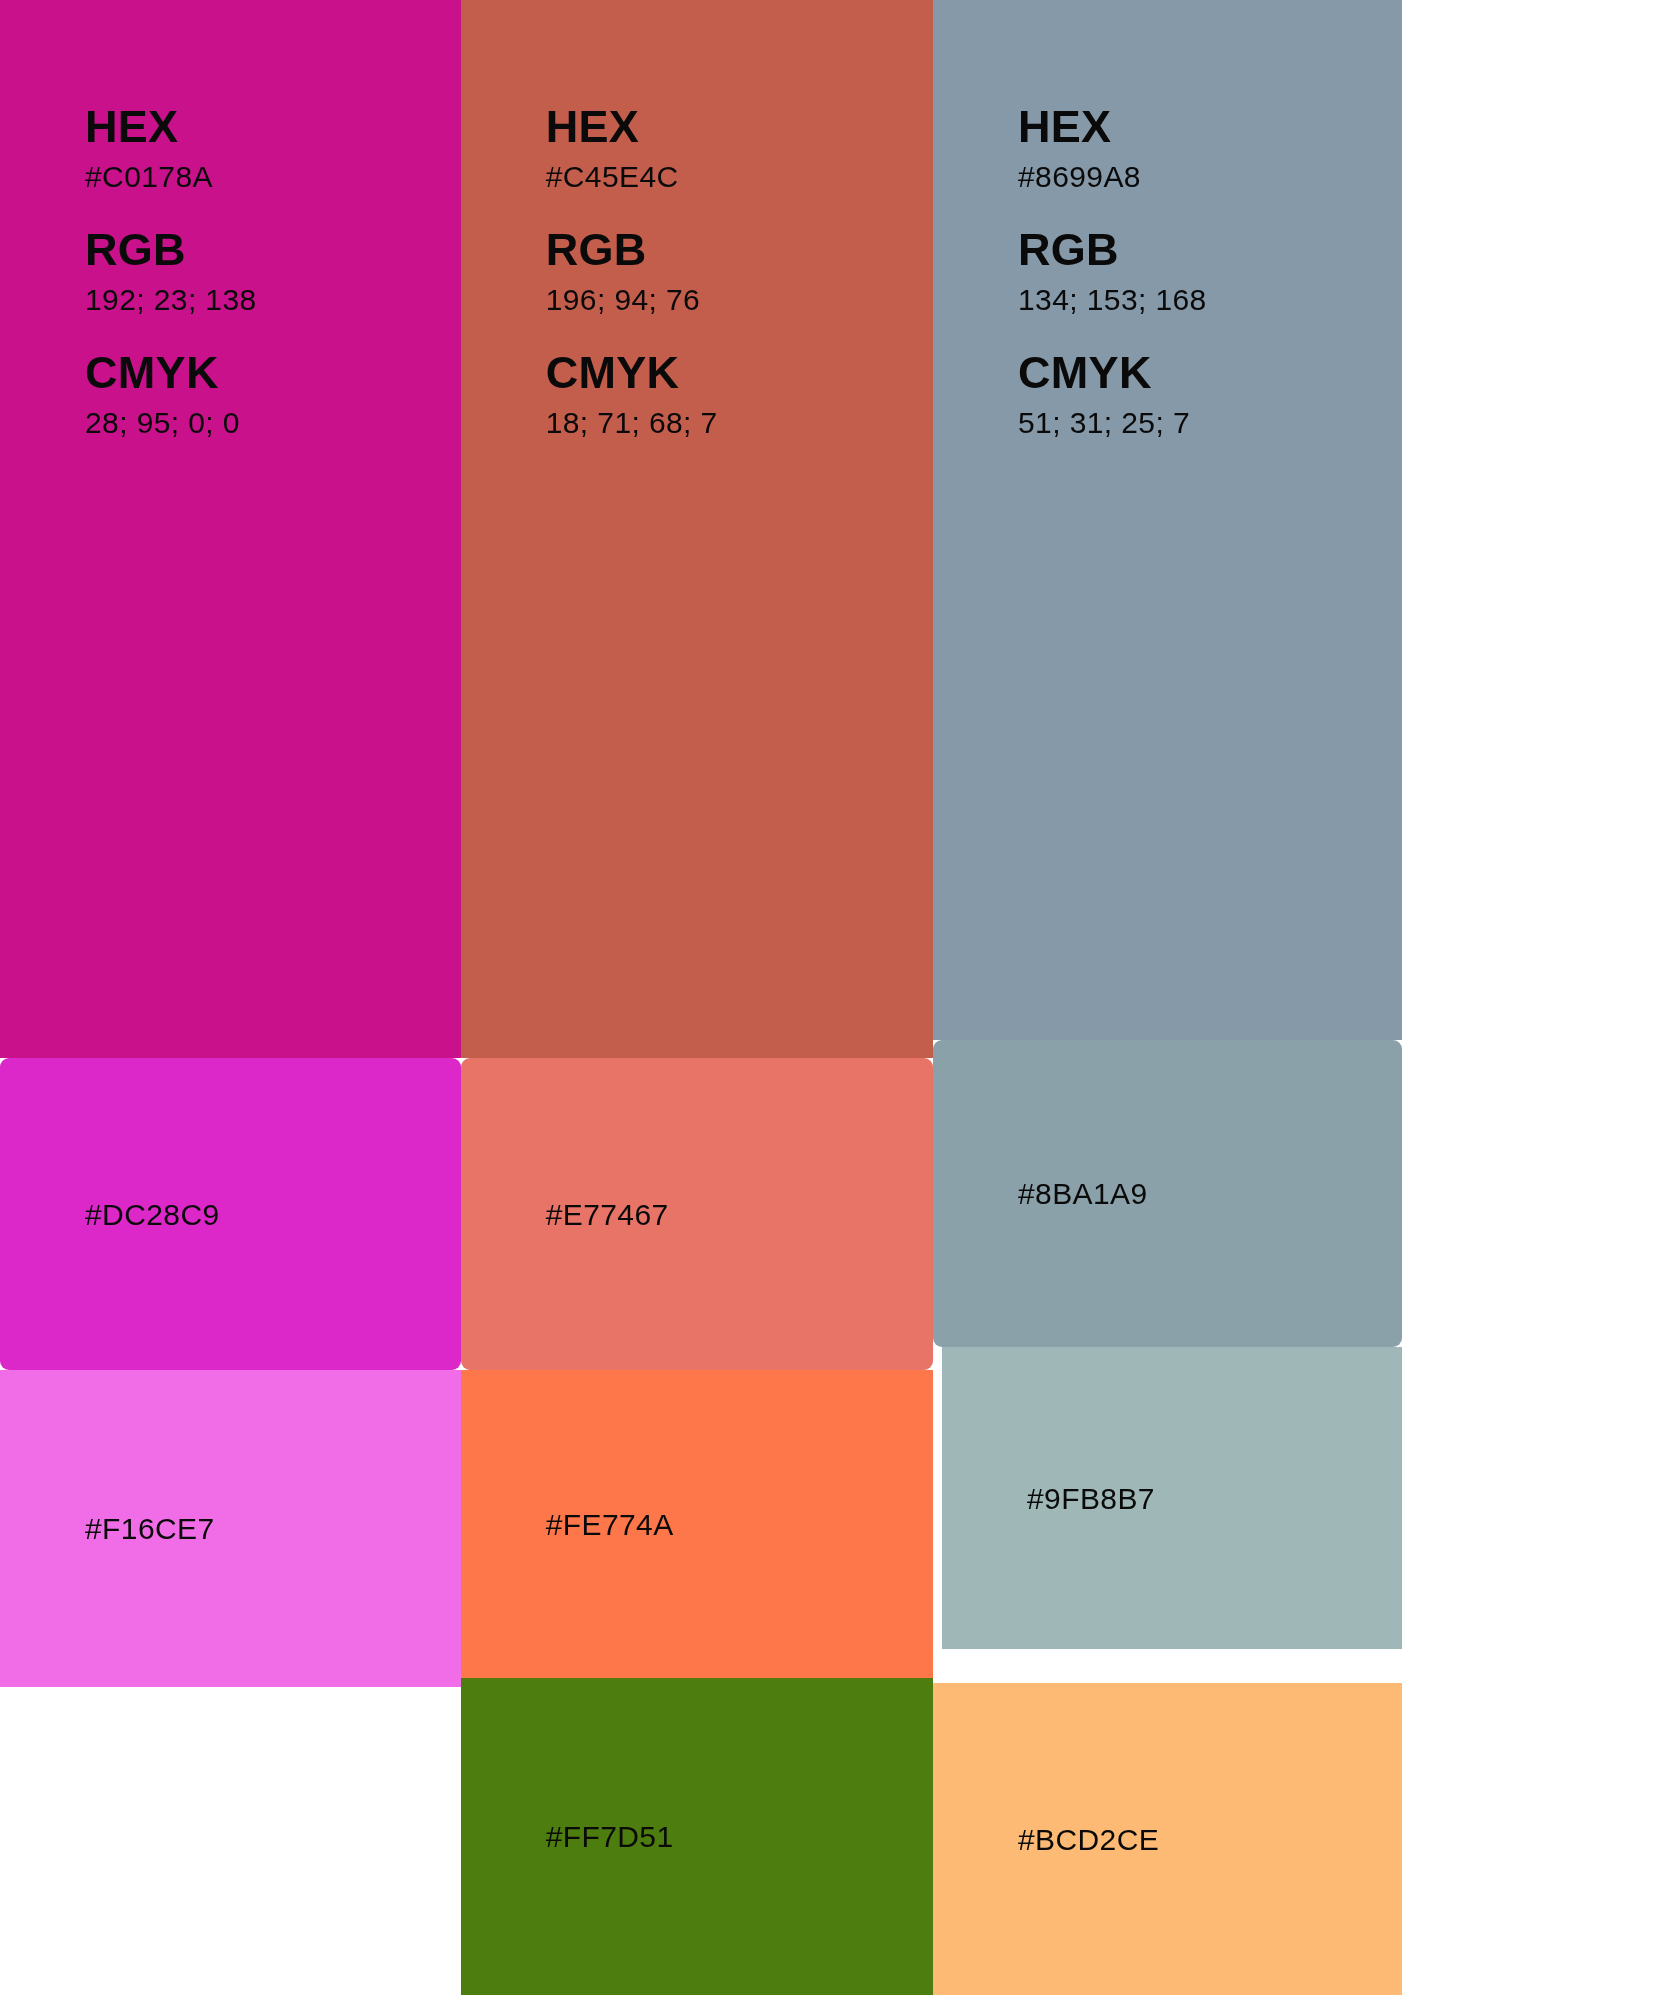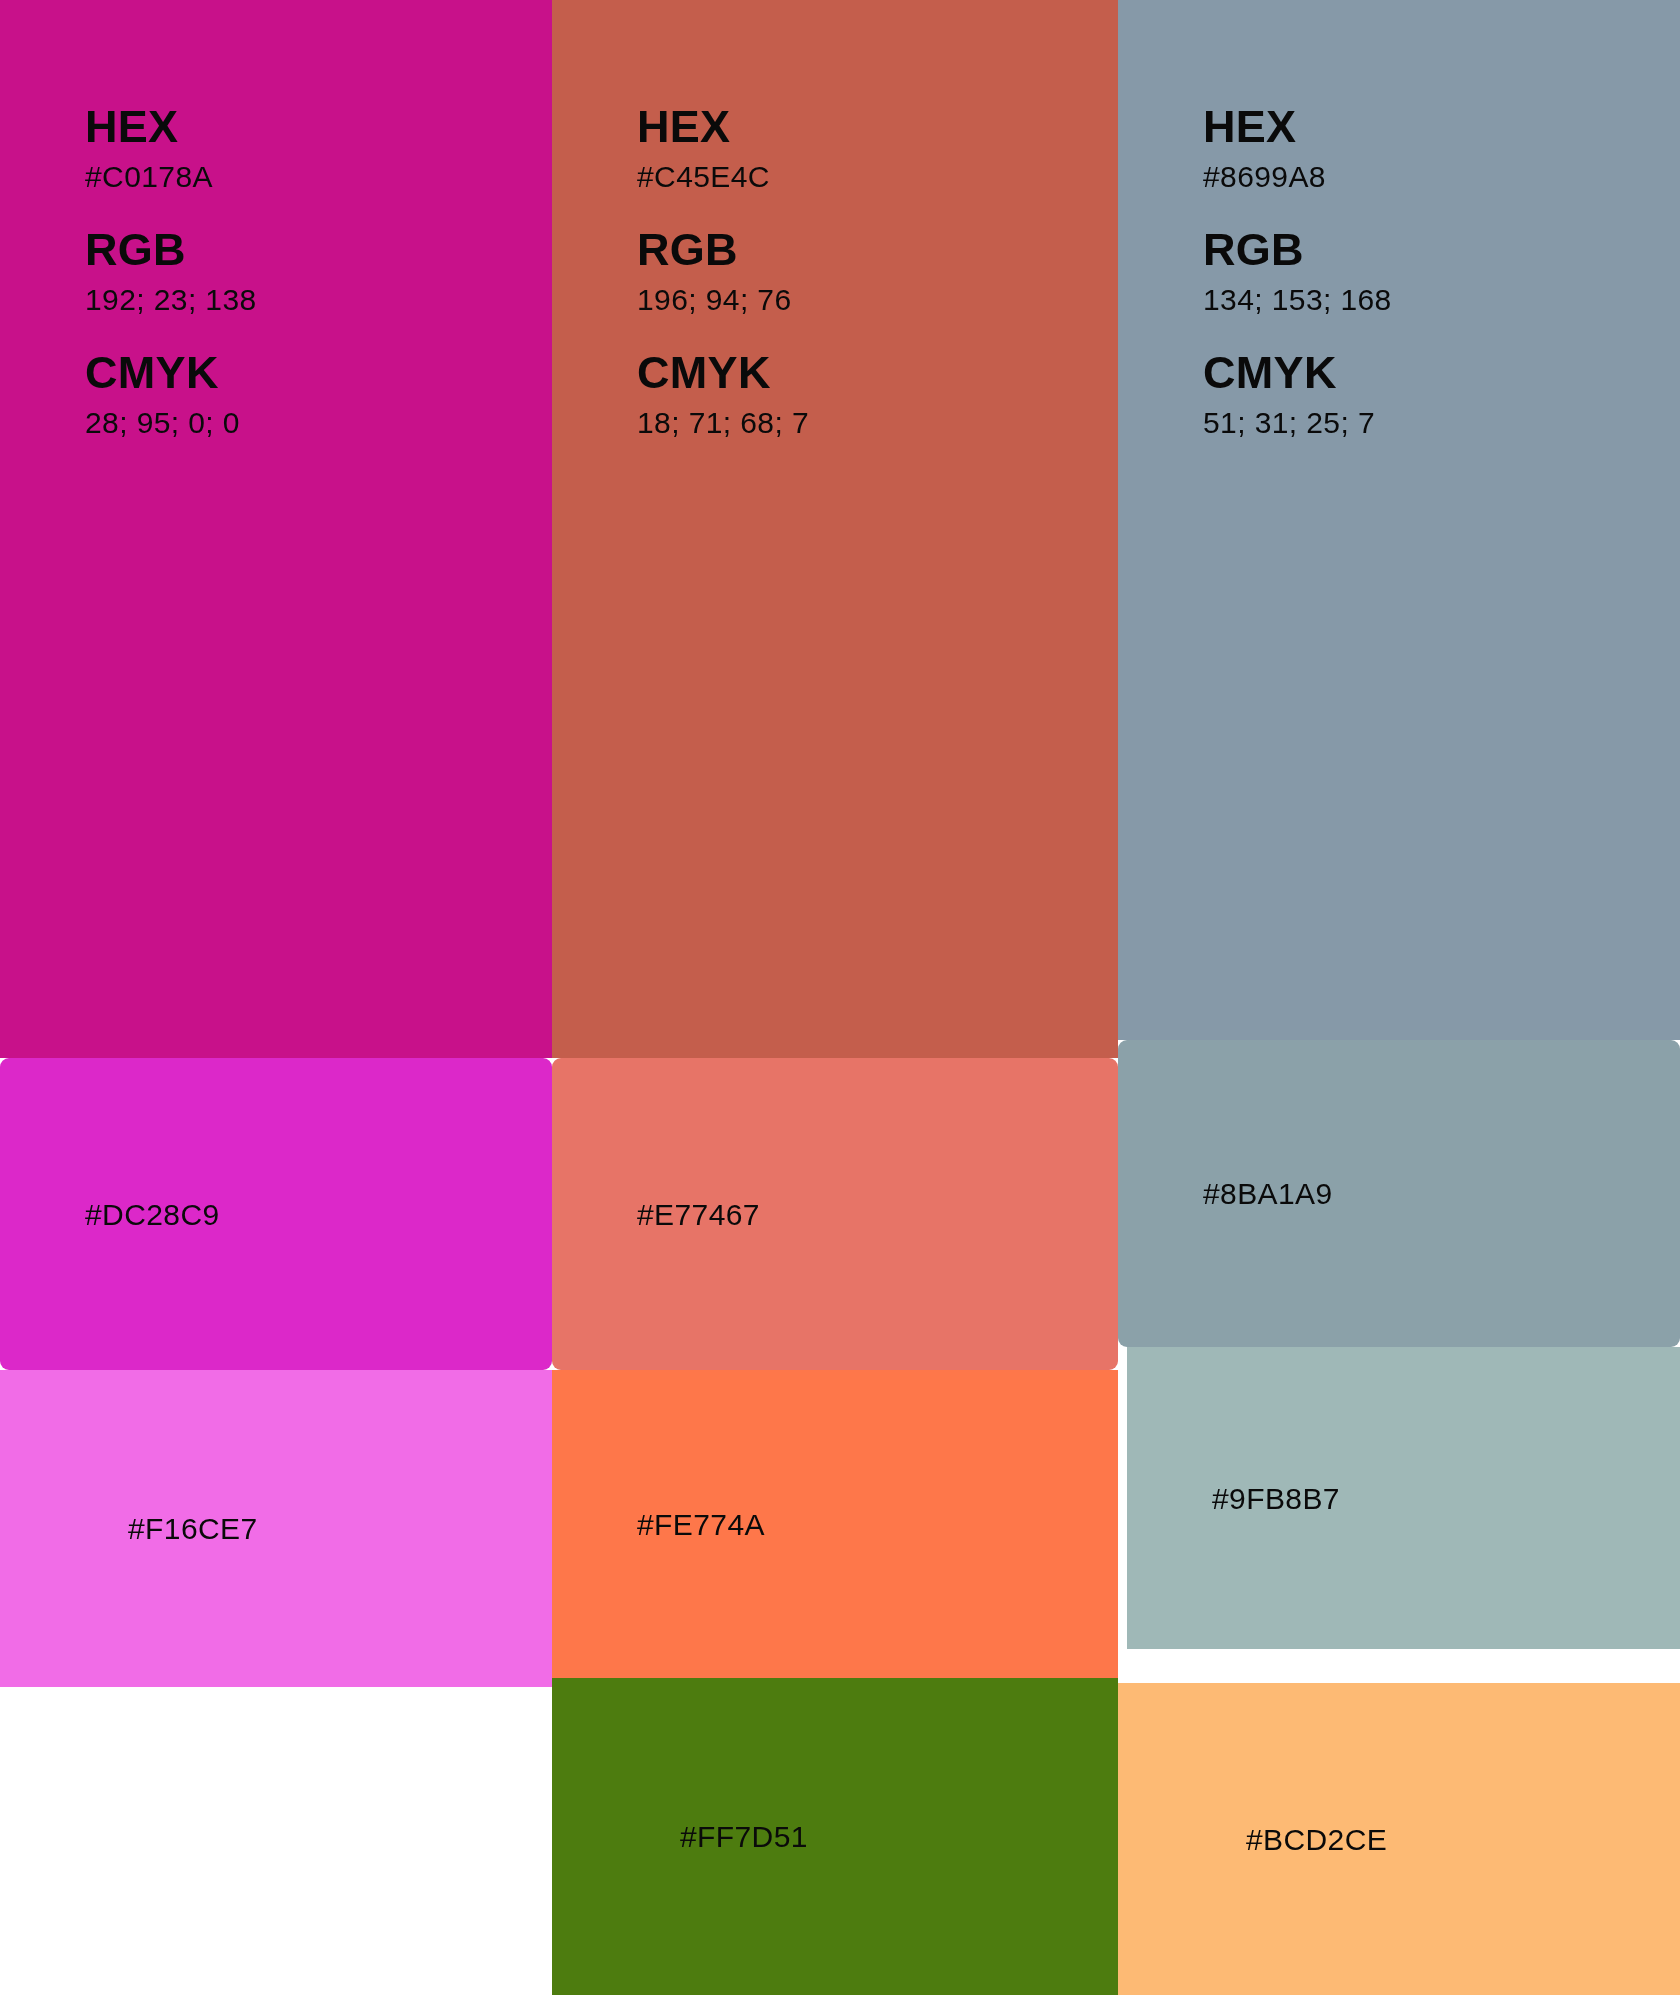--- a/index.html
+++ b/index.html
@@ -80,37 +80,37 @@
 
   
   .tint-swatch {
     position: relative;
     box-sizing: border-box;
     display: flex;
     align-items: center;
   }
   .tint-swatch.row-1 { height: 312px; border-radius: 9px; }
   .tint-swatch.row-2 { height: 308px; }
-  .tint-swatch.row-3 { height: 317px; padding-left: 43px; }
+  .tint-swatch.row-3 { height: 317px; }
 
   .tint-hex {
     display: block;
     margin-left: 85px;
     font-size: 30px;
     line-height: 33px;
     font-weight: 400;
     letter-spacing: 0.4px;
     color: #0a0a0a;
     white-space: nowrap;
   }
 </style>
 </head>
 <body style="background: rgb(255, 255, 255);">
 
-<div id="palette-board" style="width: 1680px; height: 1995px;">
+<div id="palette-board" style="width: 1402px; height: 1995px;">
 
   <div class="palette-column col-0">
 
     <div class="main-swatch" style="background-color: rgb(200, 17, 138);">
       <div class="spec-block">
 
         <div class="spec-group">
           <span class="spec-label">HEX</span>
           <span class="spec-value">#C0178A</span>
         </div>

